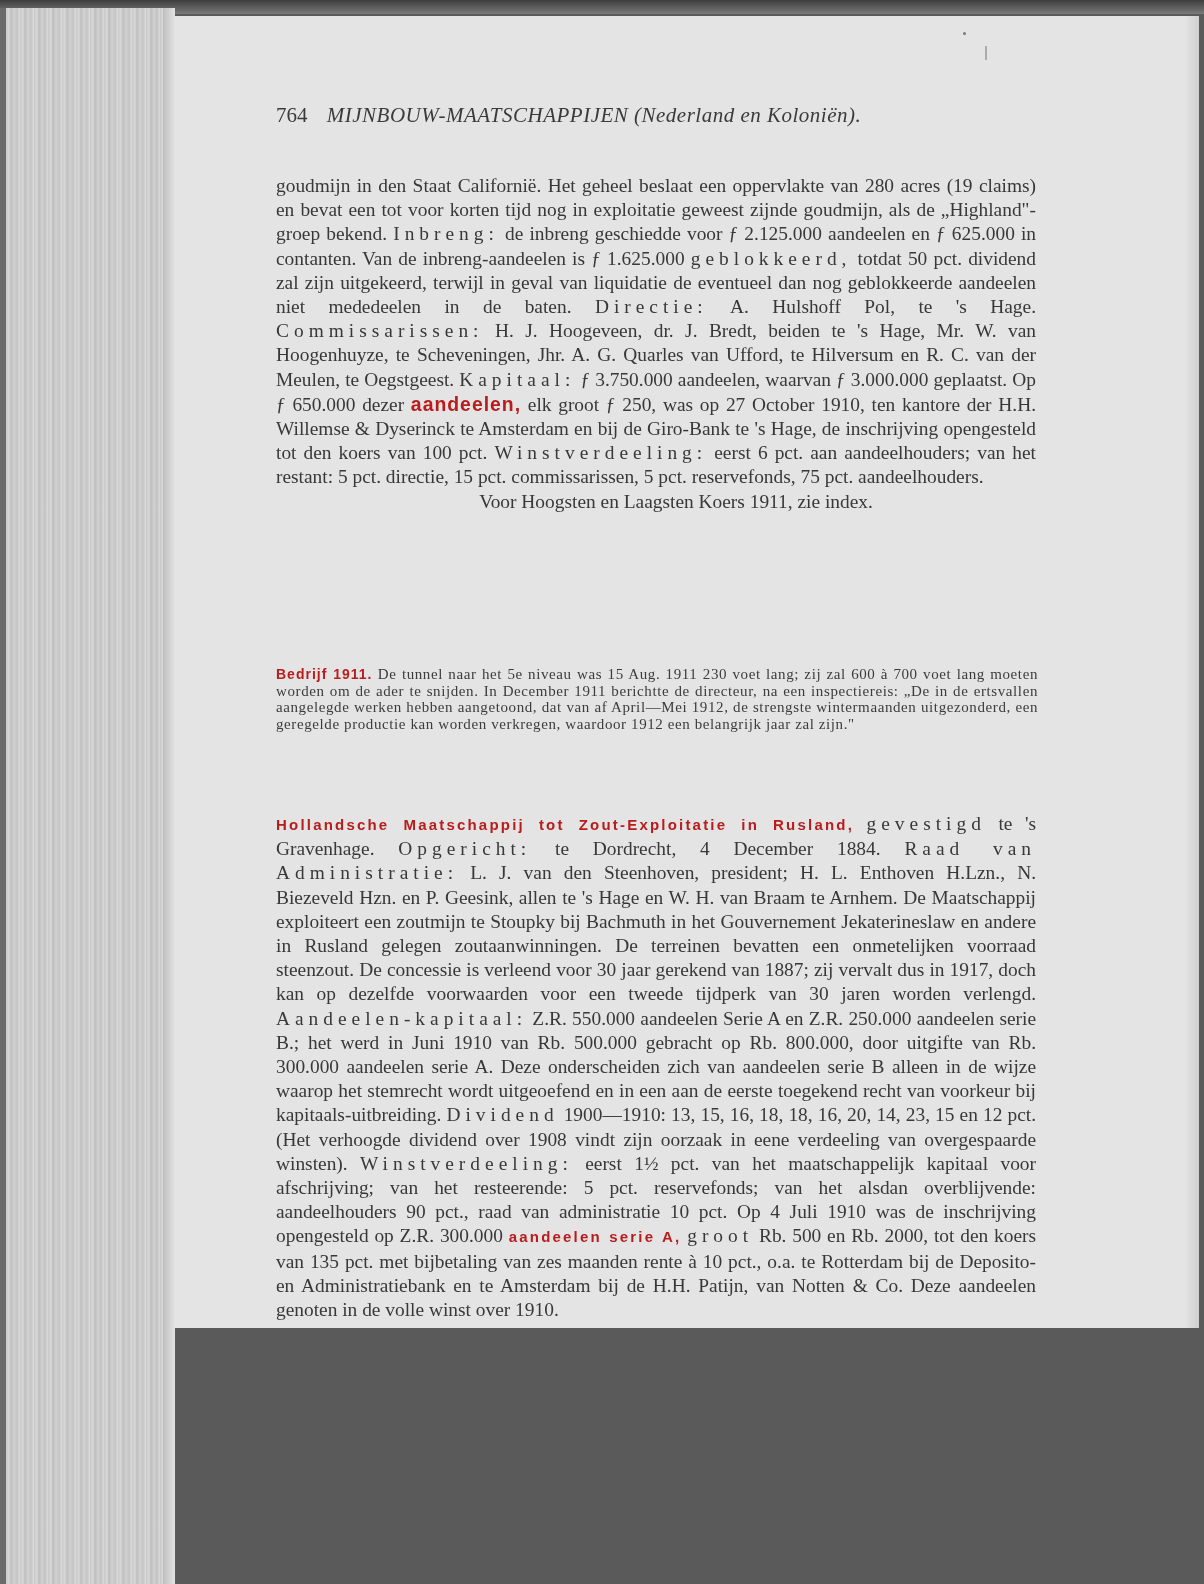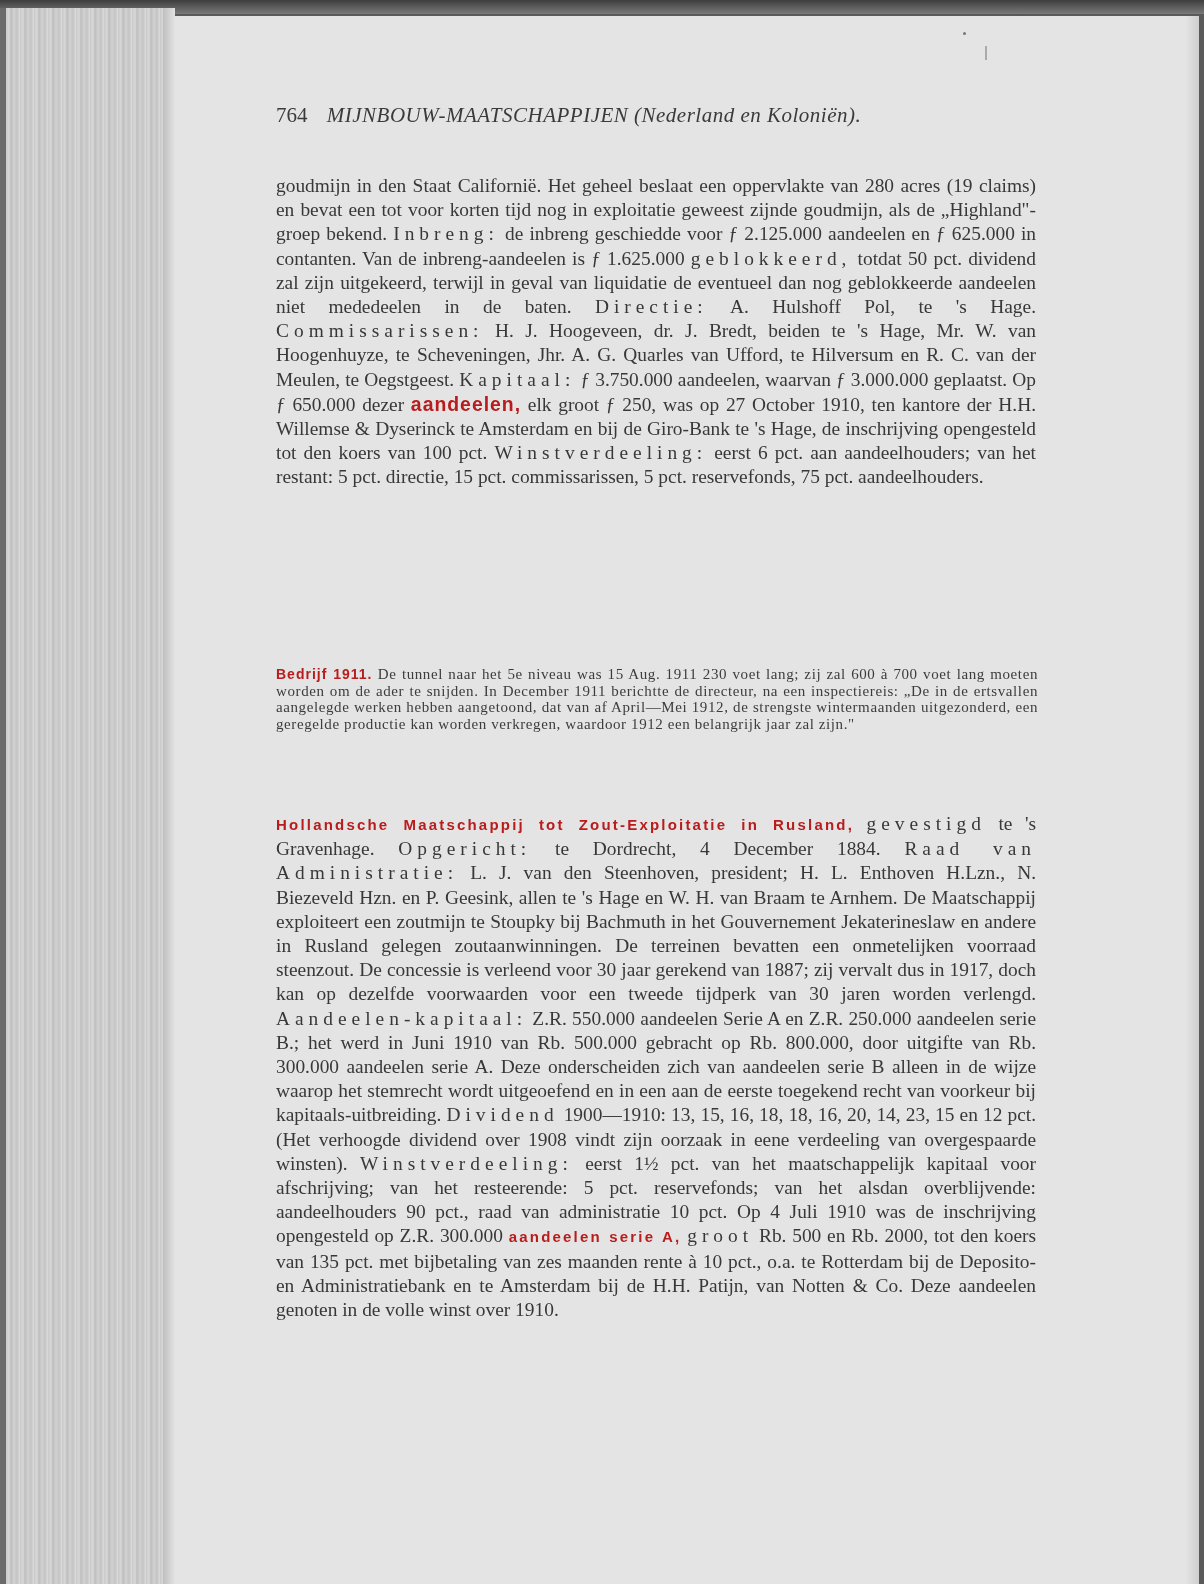--- a/index.html
+++ b/index.html
@@ -8,21 +8,21 @@
     background:#5a5a5a;
     font-family:"Liberation Serif","DejaVu Serif",serif;
   }
   .top-shadow { position:absolute; left:0; top:0; width:1204px; height:14px;
     background:linear-gradient(#3d3d3d,#7a7a7a); }
   .page-stack { position:absolute; left:0; top:8px; width:175px; height:1576px;
     background:repeating-linear-gradient(90deg,#c9c9c9 0px,#d8d8d8 3px,#bdbdbd 5px,#d2d2d2 8px,#c4c4c4 11px,#dcdcdc 14px);
     border-left:6px solid #6b6b6b; box-sizing:border-box; }
   .page-stack::after { content:""; position:absolute; right:0; top:0; width:12px; height:100%;
     background:linear-gradient(90deg,#bfbfbf,#e3e3e3); }
-  .page { position:absolute; left:175px; top:16px; width:1024px; height:1568px;
+  .page { position:absolute; left:175px; top:16px; width:1024px; height:1312px;
     background:#e4e4e4; }
   .page::after { content:""; position:absolute; right:0; top:0; width:14px; height:100%;
     background:linear-gradient(90deg,#e4e4e4,#cfcfcf); }
   .header { position:absolute; left:101px; top:87px; width:760px; font-size:21px; color:#3a3a3a; white-space:nowrap; }
   .header .pno { font-style:normal; margin-right:14px; }
   .header .title { font-style:italic; letter-spacing:0.5px; }
   .body-text { position:absolute; left:101px; width:760px; font-size:19.4px; line-height:24.2px; color:#383838;
     text-align:justify; }
   .body-text p { margin:0; }
   .spaced { letter-spacing:5px;margin-top:23px; }
@@ -44,20 +44,21 @@
 
   <div class="header">
     <span class="pno">764</span>
     <span class="title">MIJNBOUW-MAATSCHAPPIJEN (Nederland en Koloniën).</span>
   </div>
 
   <div class="body-text" style="top:158px;">
     <p>
       <span>goudmijn in den Staat Californië. Het geheel beslaat een oppervlakte van 280 acres (19 claims) en bevat een tot voor korten tijd nog in exploitatie geweest zijnde goudmijn, als de „Highland"-groep bekend. </span><span class="spaced">Inbreng:</span><span> de inbreng geschiedde voor ƒ 2.125.000 aandeelen en ƒ 625.000 in contanten. Van de inbreng-aandeelen is ƒ 1.625.000 </span><span class="spaced">geblokkeerd,</span><span> totdat 50 pct. dividend zal zijn uitgekeerd, terwijl in geval van liquidatie de eventueel dan nog geblokkeerde aandeelen niet mededeelen in de baten. </span><span class="spaced">Directie:</span><span> A. Hulshoff Pol, te 's Hage. </span><span class="spaced">Commissarissen:</span><span> H. J. Hoogeveen, dr. J. Bredt, beiden te 's Hage, Mr. W. van Hoogenhuyze, te Scheveningen, Jhr. A. G. Quarles van Ufford, te Hilversum en R. C. van der Meulen, te Oegstgeest. </span><span class="spaced">Kapitaal:</span><span> ƒ 3.750.000 aandeelen, waarvan ƒ 3.000.000 geplaatst. Op ƒ 650.000 dezer </span><span class="bold-sans">aandeelen,</span><span> elk groot ƒ 250, was op 27 October 1910, ten kantore der H.H. Willemse &amp; Dyserinck te Amsterdam en bij de Giro-Bank te 's Hage, de inschrijving opengesteld tot den koers van 100 pct. </span><span class="spaced">Winstverdeeling:</span><span> eerst 6 pct. aan aandeelhouders; van het restant: 5 pct. directie, 15 pct. commissarissen, 5 pct. reservefonds, 75 pct. aandeelhouders.</span>
     </p>
+    <p class="center-line">Voor Hoogsten en Laagsten Koers 1911, zie index.</p>
   </div>
 
   <div class="note">
     <span class="bold-sans">Bedrijf 1911.</span><span> De tunnel naar het 5e niveau was 15 Aug. 1911 230 voet lang; zij zal 600 à 700 voet lang moeten worden om de ader te snijden. In December 1911 berichtte de directeur, na een inspectiereis: „De in de ertsvallen aangelegde werken hebben aangetoond, dat van af April—Mei 1912, de strengste wintermaanden uitgezonderd, een geregelde productie kan worden verkregen, waardoor 1912 een belangrijk jaar zal zijn."</span>
   </div>
 
   <div class="body-text" style="top:796px;">
     <p>
       <span class="bold-sans heading-big">Hollandsche Maatschappij tot Zout-Exploitatie in Rusland,</span>
       <span class="spaced">gevestigd</span><span> te 's Gravenhage. </span><span class="spaced">Opgericht:</span><span> te Dordrecht, 4 December 1884. </span><span class="spaced">Raad van Administratie:</span><span> L. J. van den Steenhoven, president; H. L. Enthoven H.Lzn., N. Biezeveld Hzn. en P. Geesink, allen te 's Hage en W. H. van Braam te Arnhem. De Maatschappij exploiteert een zoutmijn te Stoupky bij Bachmuth in het Gouvernement Jekaterineslaw en andere in Rusland gelegen zoutaanwinningen. De terreinen bevatten een onmetelijken voorraad steenzout. De concessie is verleend voor 30 jaar gerekend van 1887; zij vervalt dus in 1917, doch kan op dezelfde voorwaarden voor een tweede tijdperk van 30 jaren worden verlengd. </span><span class="spaced">Aandeelen-kapitaal:</span><span> Z.R. 550.000 aandeelen Serie A en Z.R. 250.000 aandeelen serie B.; het werd in Juni 1910 van Rb. 500.000 gebracht op Rb. 800.000, door uitgifte van Rb. 300.000 aandeelen serie A. Deze onderscheiden zich van aandeelen serie B alleen in de wijze waarop het stemrecht wordt uitgeoefend en in een aan de eerste toegekend recht van voorkeur bij kapitaals-uitbreiding. </span><span class="spaced">Dividend</span><span> 1900—1910: 13, 15, 16, 18, 18, 16, 20, 14, 23, 15 en 12 pct. (Het verhoogde dividend over 1908 vindt zijn oorzaak in eene verdeeling van overgespaarde winsten). </span><span class="spaced">Winstverdeeling:</span><span> eerst 1½ pct. van het maatschappelijk kapitaal voor afschrijving; van het resteerende: 5 pct. reservefonds; van het alsdan overblijvende: aandeelhouders 90 pct., raad van administratie 10 pct. Op 4 Juli 1910 was de inschrijving opengesteld op Z.R. 300.000 </span><span class="bold-sans heading-big">aandeelen serie A,</span> <span class="spaced">groot</span><span> Rb. 500 en Rb. 2000, tot den koers van 135 pct. met bijbetaling van zes maanden rente à 10 pct., o.a. te Rotterdam bij de Deposito- en Administratiebank en te Amsterdam bij de H.H. Patijn, van Notten &amp; Co. Deze aandeelen genoten in de volle winst over 1910.</span>

